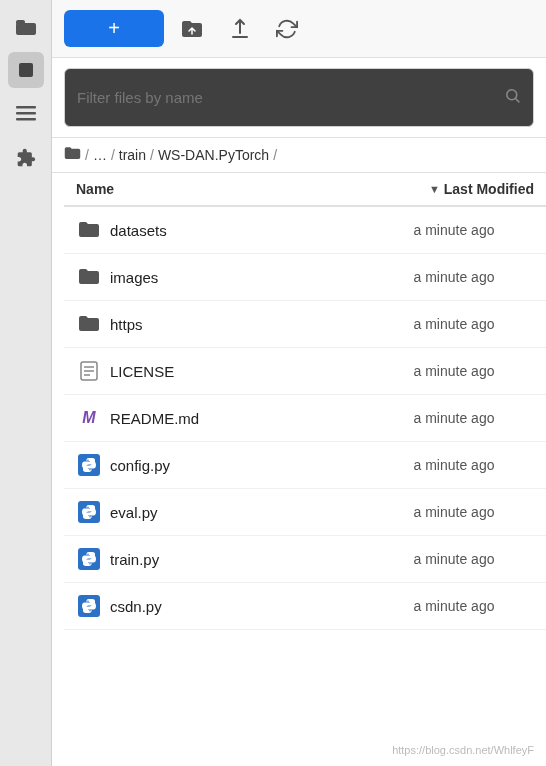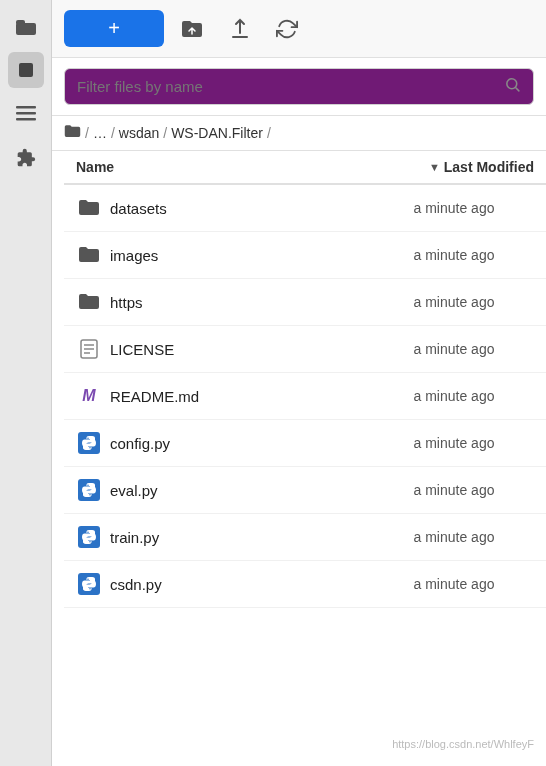--- a/index.html
+++ b/index.html
@@ -91,22 +91,22 @@
     .search-bar {
       padding: 10px 12px;
       border-bottom: 1px solid #e0e0e0;
     }
 
     .search-input-wrap {
       display: flex;
       align-items: center;
       border: 1px solid #d0d0d0;
       border-radius: 6px;
-      padding: 7px 12px;
-      background: #701a75;
+      padding: 18px 12px;
+      background: #404040;
     }
 
     .search-input {
       border: none;
       outline: none;
       flex: 1;
       font-size: 15px;
       color: #aaa;
       background: transparent;
     }
@@ -201,21 +201,21 @@
     .file-modified {
       width: 160px;
       font-size: 14px;
       color: #555;
       text-align: center;
     }
 
     
     .watermark {
       position: absolute;
-      bottom: 16px;
+      bottom: 10px;
       right: 12px;
       font-size: 11px;
       color: #bbb;
     }
 
     
     .folder-svg {
       width: 22px;
       height: 18px;
     }
@@ -297,23 +297,23 @@
 
   <div class="breadcrumb">
     <span>
       <svg width="17" height="15" viewBox="0 0 22 18" fill="#555">
         <path d="M1 3a2 2 0 0 1 2-2h5l2 2h9a2 2 0 0 1 2 2v9a2 2 0 0 1-2 2H3a2 2 0 0 1-2-2V3z"></path>
       </svg>
     </span>
     <span class="breadcrumb-separator">/</span>
     <span style="cursor:pointer;color:#333;">…</span>
     <span class="breadcrumb-separator">/</span>
-    <span style="cursor:pointer;color:#333;">wsdan</span>
+    <span style="cursor:pointer;color:#333;">train</span>
     <span class="breadcrumb-separator">/</span>
-    <span style="cursor:pointer;color:#333;">WS-DAN.Filter</span>
+    <span style="cursor:pointer;color:#333;">WS-DAN.PyTorch</span>
     <span class="breadcrumb-separator">/</span>
   </div>
 
   <div class="file-table">
     <div class="table-header">
       <div class="col-name">Name</div>
       <div class="col-modified">
         <span class="sort-icon">▼</span>
         <span>Last Modified</span>
       </div>

